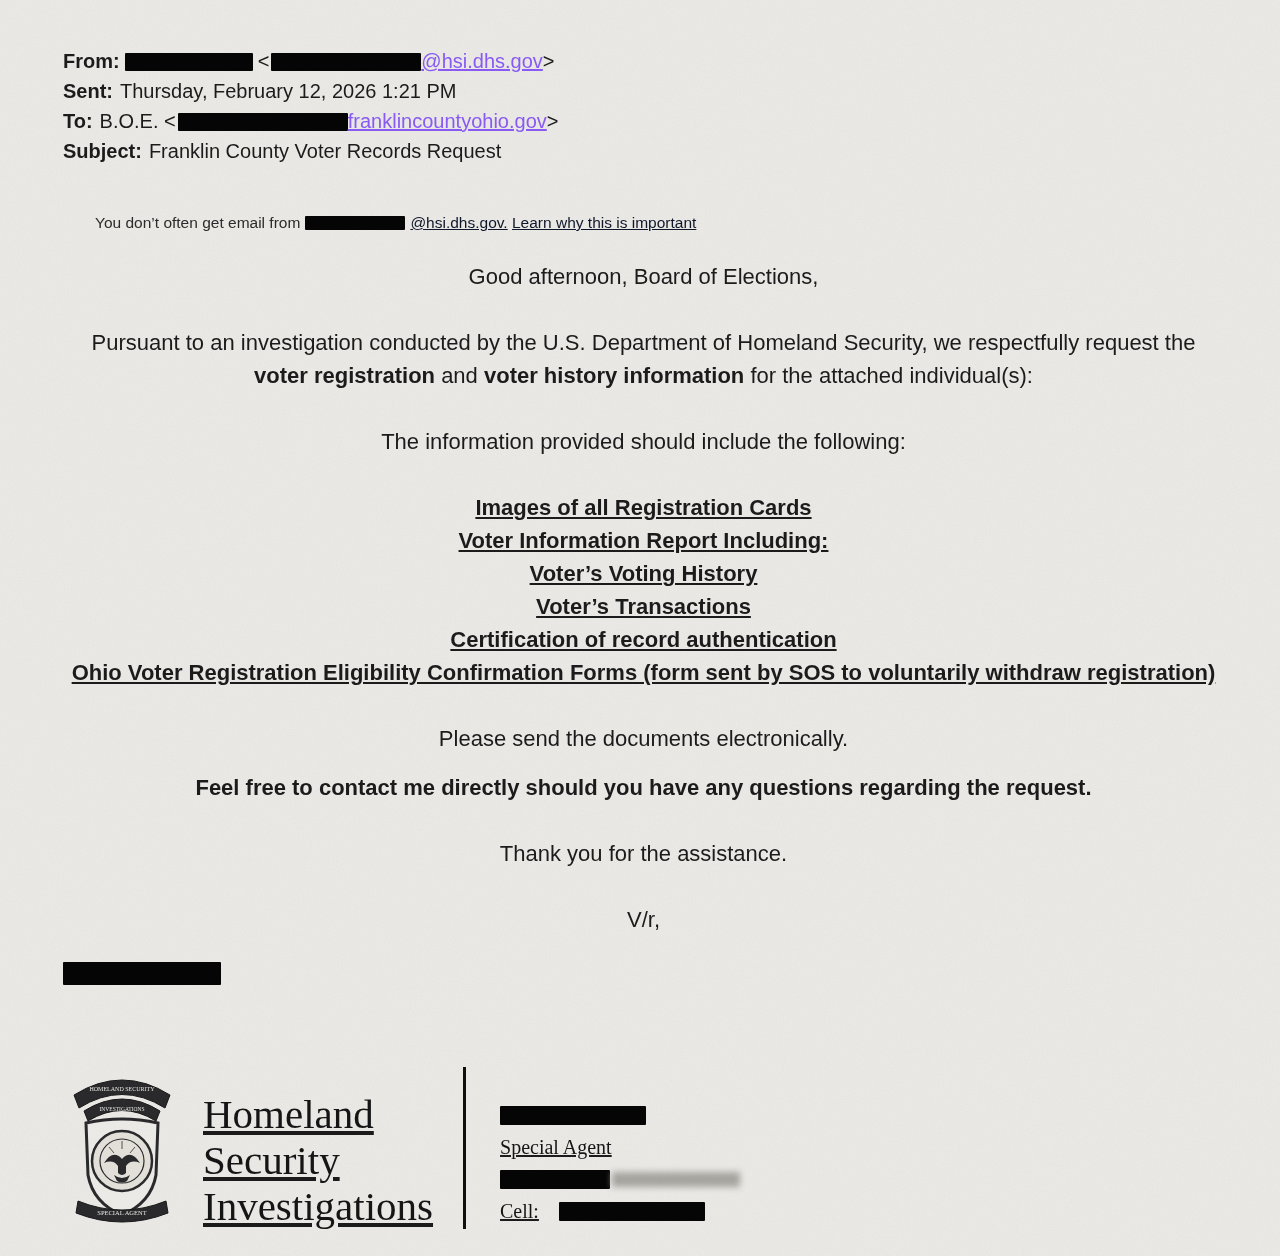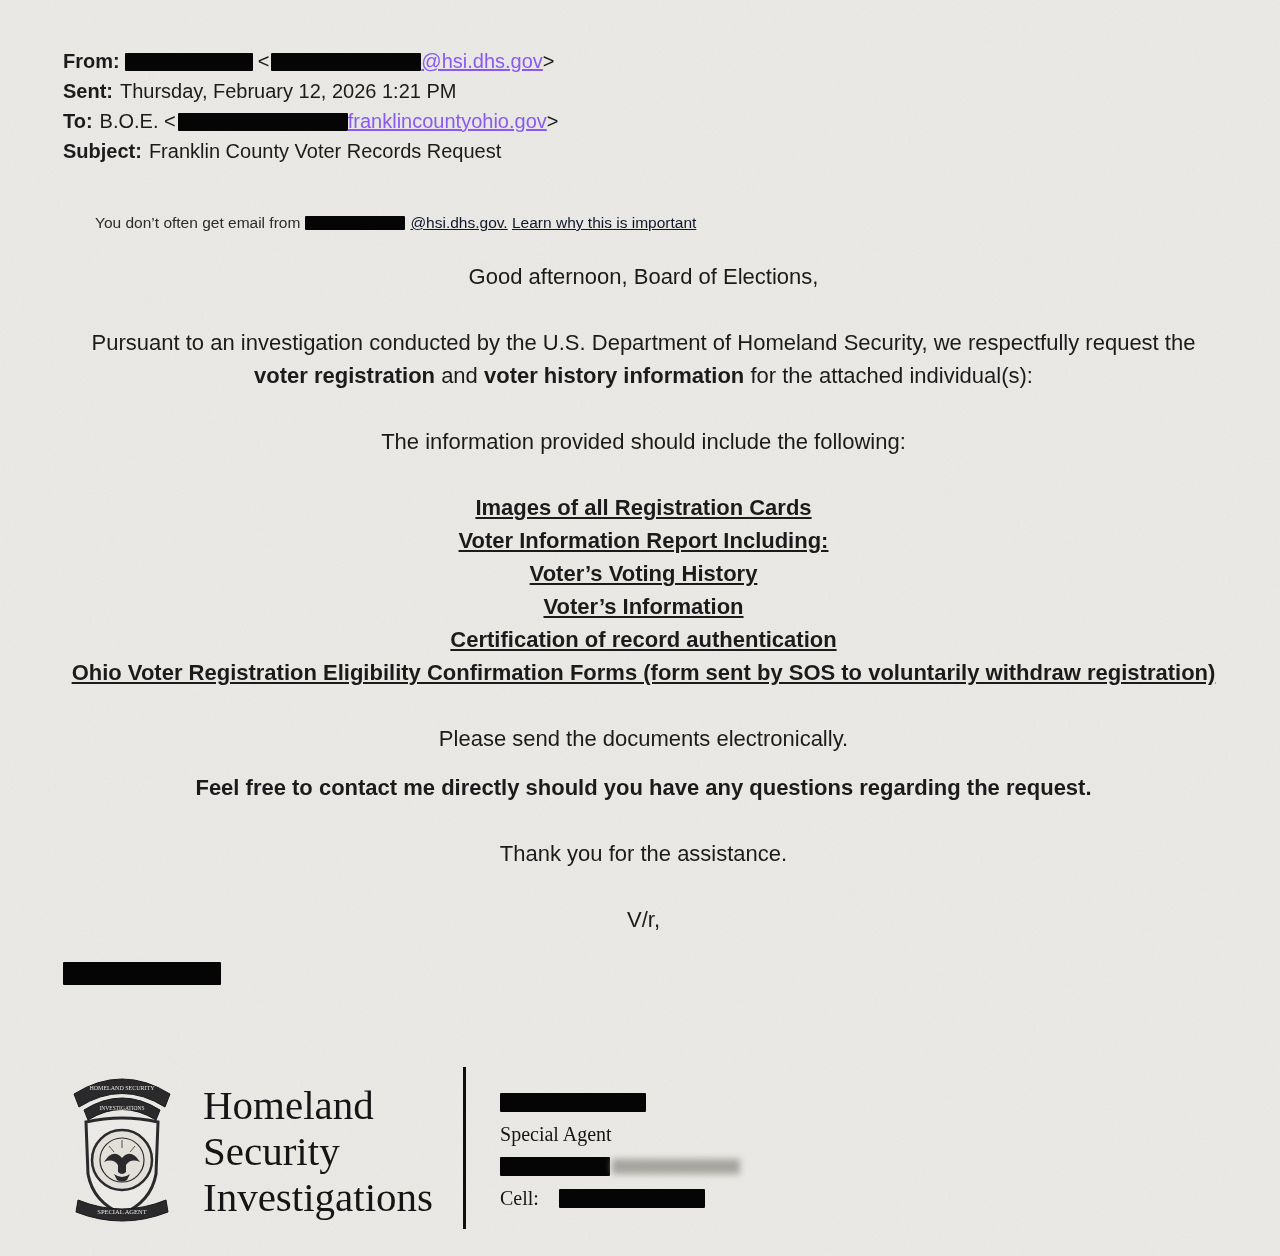--- a/index.html
+++ b/index.html
@@ -30,21 +30,21 @@
 
   
   .bodytext { font-size: 22px; line-height: 33px; max-width: 1178px; text-align: center; }
   .para { margin: 33px 0 0 0; }
   .greeting { margin-top: 26px; }
   .tightline { margin-top: 16px; font-weight: bold; }
   .boldlist { margin-top: 33px; font-weight: 700; text-decoration: underline; }
   .redact-sig { display: block; width: 158px; height: 23px; background: #060606; margin-top: 26px; border-radius: 1px; }
 
   
-  .signature { display: flex; align-items: center; margin-top: 76px; }
+  .signature { display: flex; align-items: flex-end; margin-top: 76px; text-decoration: underline; }
   .badge { width: 106px; height: 166px; flex: 0 0 auto; margin-left: 6px; }
   .org {
     font-family: "Liberation Serif", serif;
     font-size: 41px; line-height: 46px;
     color: #161616; margin-left: 28px; margin-top: 12px;
   }
   .divider { width: 3px; background: #101010; height: 162px; margin: 6px 34px 0 30px; flex: 0 0 auto; }
   .sigright { font-family: "Liberation Serif", serif; font-size: 20px; line-height: 28px; margin-top: 14px; color: #161616; }
   .sig-row { margin-bottom: 4px; white-space: nowrap; }
   .r-bar { display: inline-block; background: #060606; height: 19px; vertical-align: -3px; border-radius: 1px; }
@@ -88,21 +88,21 @@
     <p class="para greeting">Good afternoon, Board of Elections,</p>
 
     <p class="para"><span>Pursuant to an investigation conducted by the U.S. Department of Homeland Security, we respectfully request the </span><strong>voter registration</strong><span> and </span><strong>voter history information</strong><span> for the attached individual(s):</span></p>
 
     <p class="para">The information provided should include the following:</p>
 
     <div class="boldlist">
       <div>Images of all Registration Cards</div>
       <div>Voter Information Report Including:</div>
       <div>Voter’s Voting History</div>
-      <div>Voter’s Information</div>
+      <div>Voter’s Transactions</div>
       <div>Certification of record authentication</div>
       <div>Ohio Voter Registration Eligibility Confirmation Forms (form sent by SOS to voluntarily withdraw registration)</div>
     </div>
 
     <p class="para">Please send the documents electronically.</p>
     <p class="para tightline">Feel free to contact me directly should you have any questions regarding the request.</p>
 
     <p class="para">Thank you for the assistance.</p>
 
     <p class="para">V/r,</p>

